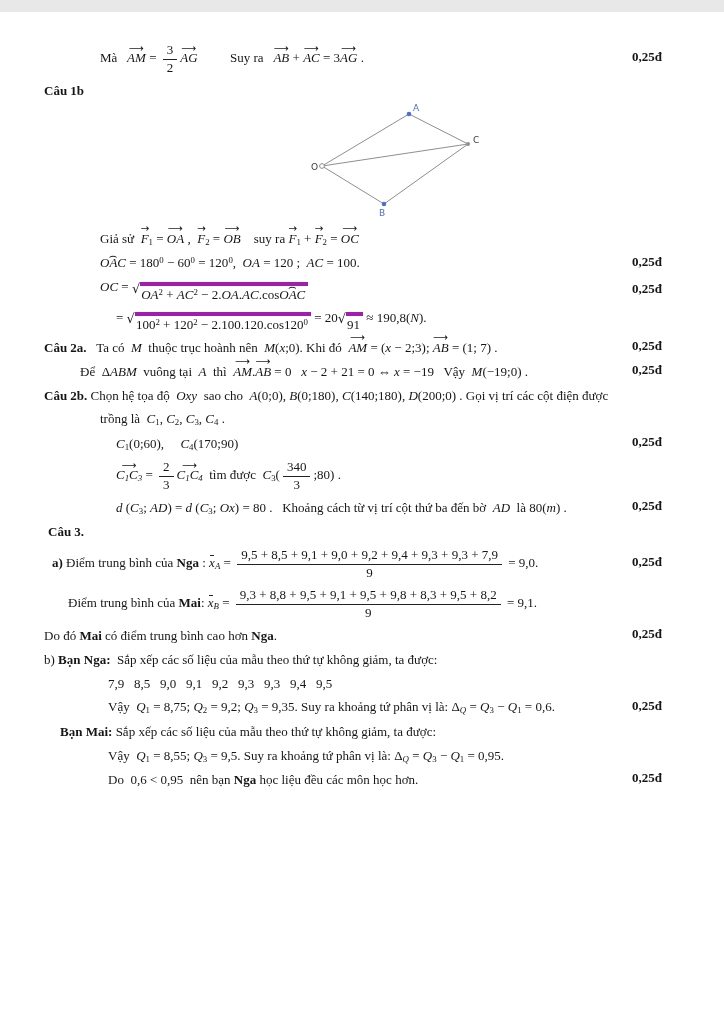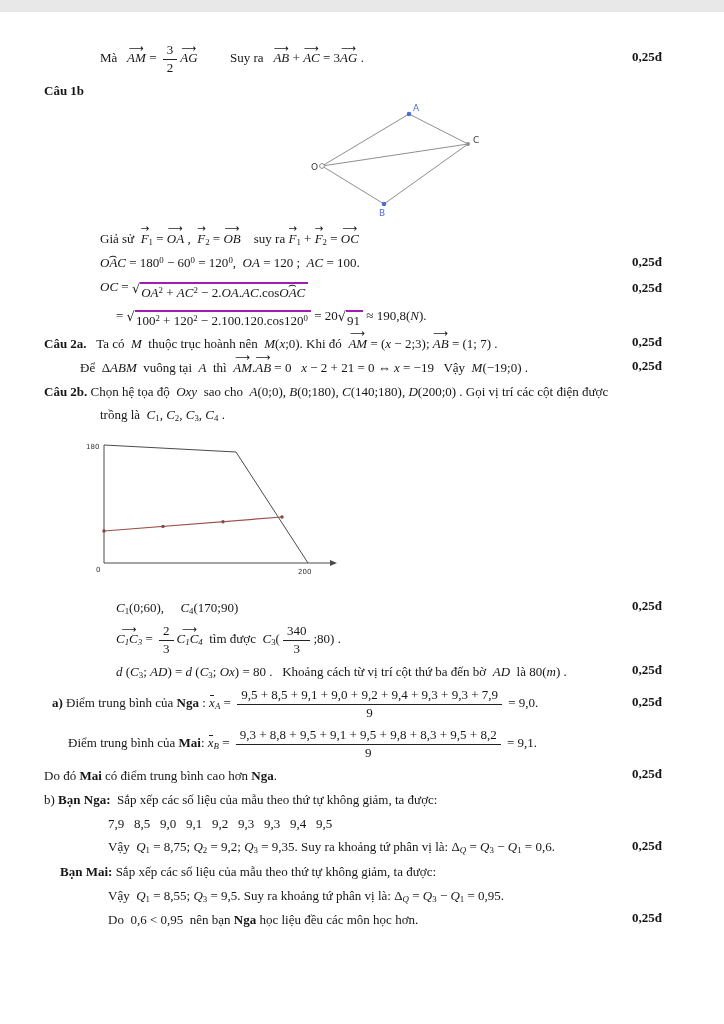--- a/index.html
+++ b/index.html
@@ -24,21 +24,21 @@
   .arcv .arrow { top:-0.5em; font-size:1em; }
   .arcv .vbase { }
   .bar { position:relative; font-style:italic; display:inline-block; }
   .bar::after { content:""; position:absolute; left:1px; right:1px; top:0; border-top:1px solid #222; }
   .frac { display:inline-flex; flex-direction:column; align-items:center; vertical-align:middle;
           margin:0 3px; line-height:1.15; text-align:center; }
   .frac .fn { border-bottom:1px solid #222; padding:0 4px 1px; }
   .frac .fd { padding-top:1px; }
   .sqrt { display:inline-flex; align-items:flex-start; vertical-align:-0.1em; }
   .sqrt .rsign { line-height:1.1; font-family:"DejaVu Sans", sans-serif; }
-  .sqrt .rad { border-top:2px solid #a21caf; line-height:1.2; padding:1px 3px 0 1px; }
+  .sqrt .rad { border-top:4px solid #a21caf; line-height:1.2; padding:1px 3px 0 1px; }
   .figwrap { position:relative; }
   .figwrap.f1 { margin:2px 0 2px 266px; }
   .figwrap.f2 { margin:8px 0 8px 40px; }
   .fig text { font-family:"DejaVu Sans", sans-serif; font-size:9px; }
   .fig .blue { fill:#4d6ed3; }
   .fig .dark { fill:#3a3a3a; }
   .fig .tiny { font-size:7px; fill:#333; }
 </style>
 </head>
 <body>
@@ -74,46 +74,26 @@
       <div class="line" style="margin-left: 56px;"><span class="content"><span class="t">Giả sử  </span><span class="vec"><span class="arrow">→</span><span class="vbase">F</span></span><span class="sub">1</span><span class="t"> = </span><span class="vec"><span class="arrow">⟶</span><span class="vbase">OA</span></span><span class="t"> ,  </span><span class="vec"><span class="arrow">→</span><span class="vbase">F</span></span><span class="sub">2</span><span class="t"> = </span><span class="vec"><span class="arrow">⟶</span><span class="vbase">OB</span></span><span class="t">    suy ra </span><span class="vec"><span class="arrow">→</span><span class="vbase">F</span></span><span class="sub">1</span><span class="t"> + </span><span class="vec"><span class="arrow">→</span><span class="vbase">F</span></span><span class="sub">2</span><span class="t"> = </span><span class="vec"><span class="arrow">⟶</span><span class="vbase">OC</span></span></span></div>
       <div class="line has-score" style="margin-left: 56px;"><span class="content"><span class="vec arcv"><span class="arrow">⌢</span><span class="vbase">OAC</span></span><span class="t"> = 180</span><span class="sup">0</span><span class="t"> − 60</span><span class="sup">0</span><span class="t"> = 120</span><span class="sup">0</span><span class="t">,  </span><span class="it">OA</span><span class="t"> = 120 ;  </span><span class="it">AC</span><span class="t"> = 100.</span></span><span class="score">0,25đ</span></div>
       <div class="line has-score" style="margin-left: 56px;"><span class="content"><span class="it">OC</span><span class="t"> = </span><span class="sqrt"><span class="rsign">√</span><span class="rad"><span class="it">OA</span><span class="sup">2</span><span class="t"> + </span><span class="it">AC</span><span class="sup">2</span><span class="t"> − 2.</span><span class="it">OA</span><span class="t">.</span><span class="it">AC</span><span class="t">.cos</span><span class="vec arcv"><span class="arrow">⌢</span><span class="vbase">OAC</span></span></span></span></span><span class="score">0,25đ</span></div>
       <div class="line" style="margin-left: 72px;"><span class="content"><span class="t">= </span><span class="sqrt"><span class="rsign">√</span><span class="rad"><span class="t">100</span><span class="sup">2</span><span class="t"> + 120</span><span class="sup">2</span><span class="t"> − 2.100.120.cos120</span><span class="sup">0</span></span></span><span class="t"> = 20</span><span class="sqrt"><span class="rsign">√</span><span class="rad"><span class="t">91</span></span></span><span class="t"> ≈ 190,8(</span><span class="it">N</span><span class="t">).</span></span></div>
       <div class="line has-score"><span class="content"><span class="bt">Câu 2a.</span><span class="t">   Ta có  </span><span class="it">M</span><span class="t">  thuộc trục hoành nên  </span><span class="it">M</span><span class="t">(</span><span class="it">x</span><span class="t">;0). Khi đó  </span><span class="vec"><span class="arrow">⟶</span><span class="vbase">AM</span></span><span class="t"> = (</span><span class="it">x</span><span class="t"> − 2;3); </span><span class="vec"><span class="arrow">⟶</span><span class="vbase">AB</span></span><span class="t"> = (1; 7) .</span></span><span class="score">0,25đ</span></div>
       <div class="line has-score" style="margin-left: 36px;"><span class="content"><span class="t">Để  Δ</span><span class="it">ABM</span><span class="t">  vuông tại  </span><span class="it">A</span><span class="t">  thì  </span><span class="vec"><span class="arrow">⟶</span><span class="vbase">AM</span></span><span class="t">.</span><span class="vec"><span class="arrow">⟶</span><span class="vbase">AB</span></span><span class="t"> = 0   </span><span class="it">x</span><span class="t"> − 2 + 21 = 0 ⇔ </span><span class="it">x</span><span class="t"> = −19   Vậy  </span><span class="it">M</span><span class="t">(−19;0) .</span></span><span class="score">0,25đ</span></div>
       <div class="line"><span class="content"><span class="bt">Câu 2b.</span><span class="t"> Chọn hệ tọa độ  </span><span class="it">Oxy</span><span class="t">  sao cho  </span><span class="it">A</span><span class="t">(0;0), </span><span class="it">B</span><span class="t">(0;180), </span><span class="it">C</span><span class="t">(140;180), </span><span class="it">D</span><span class="t">(200;0) . Gọi vị trí các cột điện được</span></span></div>
       <div class="line" style="margin-left: 56px;"><span class="content"><span class="t">trồng là  </span><span class="it">C</span><span class="sub">1</span><span class="t">, </span><span class="it">C</span><span class="sub">2</span><span class="t">, </span><span class="it">C</span><span class="sub">3</span><span class="t">, </span><span class="it">C</span><span class="sub">4</span><span class="t"> .</span></span></div>
     </div>
 
-  <div class="figwrap f2">
-    <svg class="fig" width="256" height="148" viewBox="0 0 256 148">
-      <g stroke="#4a4a4a" stroke-width="1" fill="none">
-        <line x1="20" y1="130" x2="246" y2="130"></line>
-        <line x1="20" y1="130" x2="20" y2="12"></line>
-        <line x1="20" y1="12" x2="152" y2="19"></line>
-        <line x1="152" y1="19" x2="224" y2="130"></line>
-      </g>
-      <polygon points="246,127 253,130 246,133" fill="#4a4a4a"></polygon>
-      <line x1="20" y1="98" x2="198" y2="84" stroke="#9e5049" stroke-width="1.2"></line>
-      <g fill="#7d4a45">
-        <circle cx="20" cy="98" r="1.7"></circle>
-        <circle cx="79" cy="93.4" r="1.7"></circle>
-        <circle cx="139" cy="88.7" r="1.7"></circle>
-        <circle cx="198" cy="84" r="1.7"></circle>
-      </g>
-      <text x="2" y="16" class="tiny">180</text>
-      <text x="12" y="139" class="tiny">0</text>
-      <text x="214" y="141" class="tiny">200</text>
-    </svg>
-  </div>
 
   <div class="sec">
       <div class="line has-score" style="margin-left: 72px;"><span class="content"><span class="it">C</span><span class="sub">1</span><span class="t">(0;60),     </span><span class="it">C</span><span class="sub">4</span><span class="t">(170;90)</span></span><span class="score">0,25đ</span></div>
       <div class="line" style="margin-left: 72px;"><span class="content"><span class="vec"><span class="arrow">⟶</span><span class="vbase"><span class="it">C</span><span class="sub">1</span><span class="it">C</span><span class="sub">3</span></span></span><span class="t"> = </span><span class="frac"><span class="fn">2</span><span class="fd">3</span></span><span class="vec"><span class="arrow">⟶</span><span class="vbase"><span class="it">C</span><span class="sub">1</span><span class="it">C</span><span class="sub">4</span></span></span><span class="t">  tìm được  </span><span class="it">C</span><span class="sub">3</span><span class="t">(</span><span class="frac"><span class="fn">340</span><span class="fd">3</span></span><span class="t">;80) .</span></span></div>
       <div class="line has-score" style="margin-left: 72px;"><span class="content"><span class="it">d</span><span class="t"> (</span><span class="it">C</span><span class="sub">3</span><span class="t">; </span><span class="it">AD</span><span class="t">) = </span><span class="it">d</span><span class="t"> (</span><span class="it">C</span><span class="sub">3</span><span class="t">; </span><span class="it">Ox</span><span class="t">) = 80 .   Khoảng cách từ vị trí cột thứ ba đến bờ  </span><span class="it">AD</span><span class="t">  là 80(</span><span class="it">m</span><span class="t">) .</span></span><span class="score">0,25đ</span></div>
+      <div class="line" style="margin-left: 4px;"><span class="content"><span class="bt">Câu 3.</span></span></div>
       <div class="line has-score" style="margin-left: 8px;"><span class="content"><span class="bt">a)</span><span class="t"> Điểm trung bình của </span><span class="bt">Nga</span><span class="t"> : </span><span class="bar">x</span><span class="sub it">A</span><span class="t"> = </span><span class="frac"><span class="fn">9,5 + 8,5 + 9,1 + 9,0 + 9,2 + 9,4 + 9,3 + 9,3 + 7,9</span><span class="fd">9</span></span><span class="t"> = 9,0.</span></span><span class="score">0,25đ</span></div>
       <div class="line" style="margin-left: 24px;"><span class="content"><span class="t">Điểm trung bình của </span><span class="bt">Mai</span><span class="t">: </span><span class="bar">x</span><span class="sub it">B</span><span class="t"> = </span><span class="frac"><span class="fn">9,3 + 8,8 + 9,5 + 9,1 + 9,5 + 9,8 + 8,3 + 9,5 + 8,2</span><span class="fd">9</span></span><span class="t"> = 9,1.</span></span></div>
       <div class="line has-score"><span class="content"><span class="t">Do đó </span><span class="bt">Mai</span><span class="t"> có điểm trung bình cao hơn </span><span class="bt">Nga</span><span class="t">.</span></span><span class="score">0,25đ</span></div>
       <div class="line"><span class="content"><span class="t">b) </span><span class="bt">Bạn Nga:</span><span class="t">  Sắp xếp các số liệu của mẫu theo thứ tự không giảm, ta được:</span></span></div>
       <div class="line" style="margin-left: 64px;"><span class="content"><span class="t">7,9   8,5   9,0   9,1   9,2   9,3   9,3   9,4   9,5</span></span></div>
       <div class="line has-score" style="margin-left: 64px;"><span class="content"><span class="t">Vậy  </span><span class="it">Q</span><span class="sub">1</span><span class="t"> = 8,75; </span><span class="it">Q</span><span class="sub">2</span><span class="t"> = 9,2; </span><span class="it">Q</span><span class="sub">3</span><span class="t"> = 9,35. Suy ra khoảng tứ phân vị là: Δ</span><span class="sub it">Q</span><span class="t"> = </span><span class="it">Q</span><span class="sub">3</span><span class="t"> − </span><span class="it">Q</span><span class="sub">1</span><span class="t"> = 0,6.</span></span><span class="score">0,25đ</span></div>
       <div class="line" style="margin-left: 16px;"><span class="content"><span class="bt">Bạn Mai:</span><span class="t"> Sắp xếp các số liệu của mẫu theo thứ tự không giảm, ta được:</span></span></div>
       <div class="line" style="margin-left: 64px;"><span class="content"><span class="t">Vậy  </span><span class="it">Q</span><span class="sub">1</span><span class="t"> = 8,55; </span><span class="it">Q</span><span class="sub">3</span><span class="t"> = 9,5. Suy ra khoảng tứ phân vị là: Δ</span><span class="sub it">Q</span><span class="t"> = </span><span class="it">Q</span><span class="sub">3</span><span class="t"> − </span><span class="it">Q</span><span class="sub">1</span><span class="t"> = 0,95.</span></span></div>
       <div class="line has-score" style="margin-left: 64px;"><span class="content"><span class="t">Do  0,6 &lt; 0,95  nên bạn </span><span class="bt">Nga</span><span class="t"> học liệu đều các môn học hơn.</span></span><span class="score">0,25đ</span></div>
     </div>

